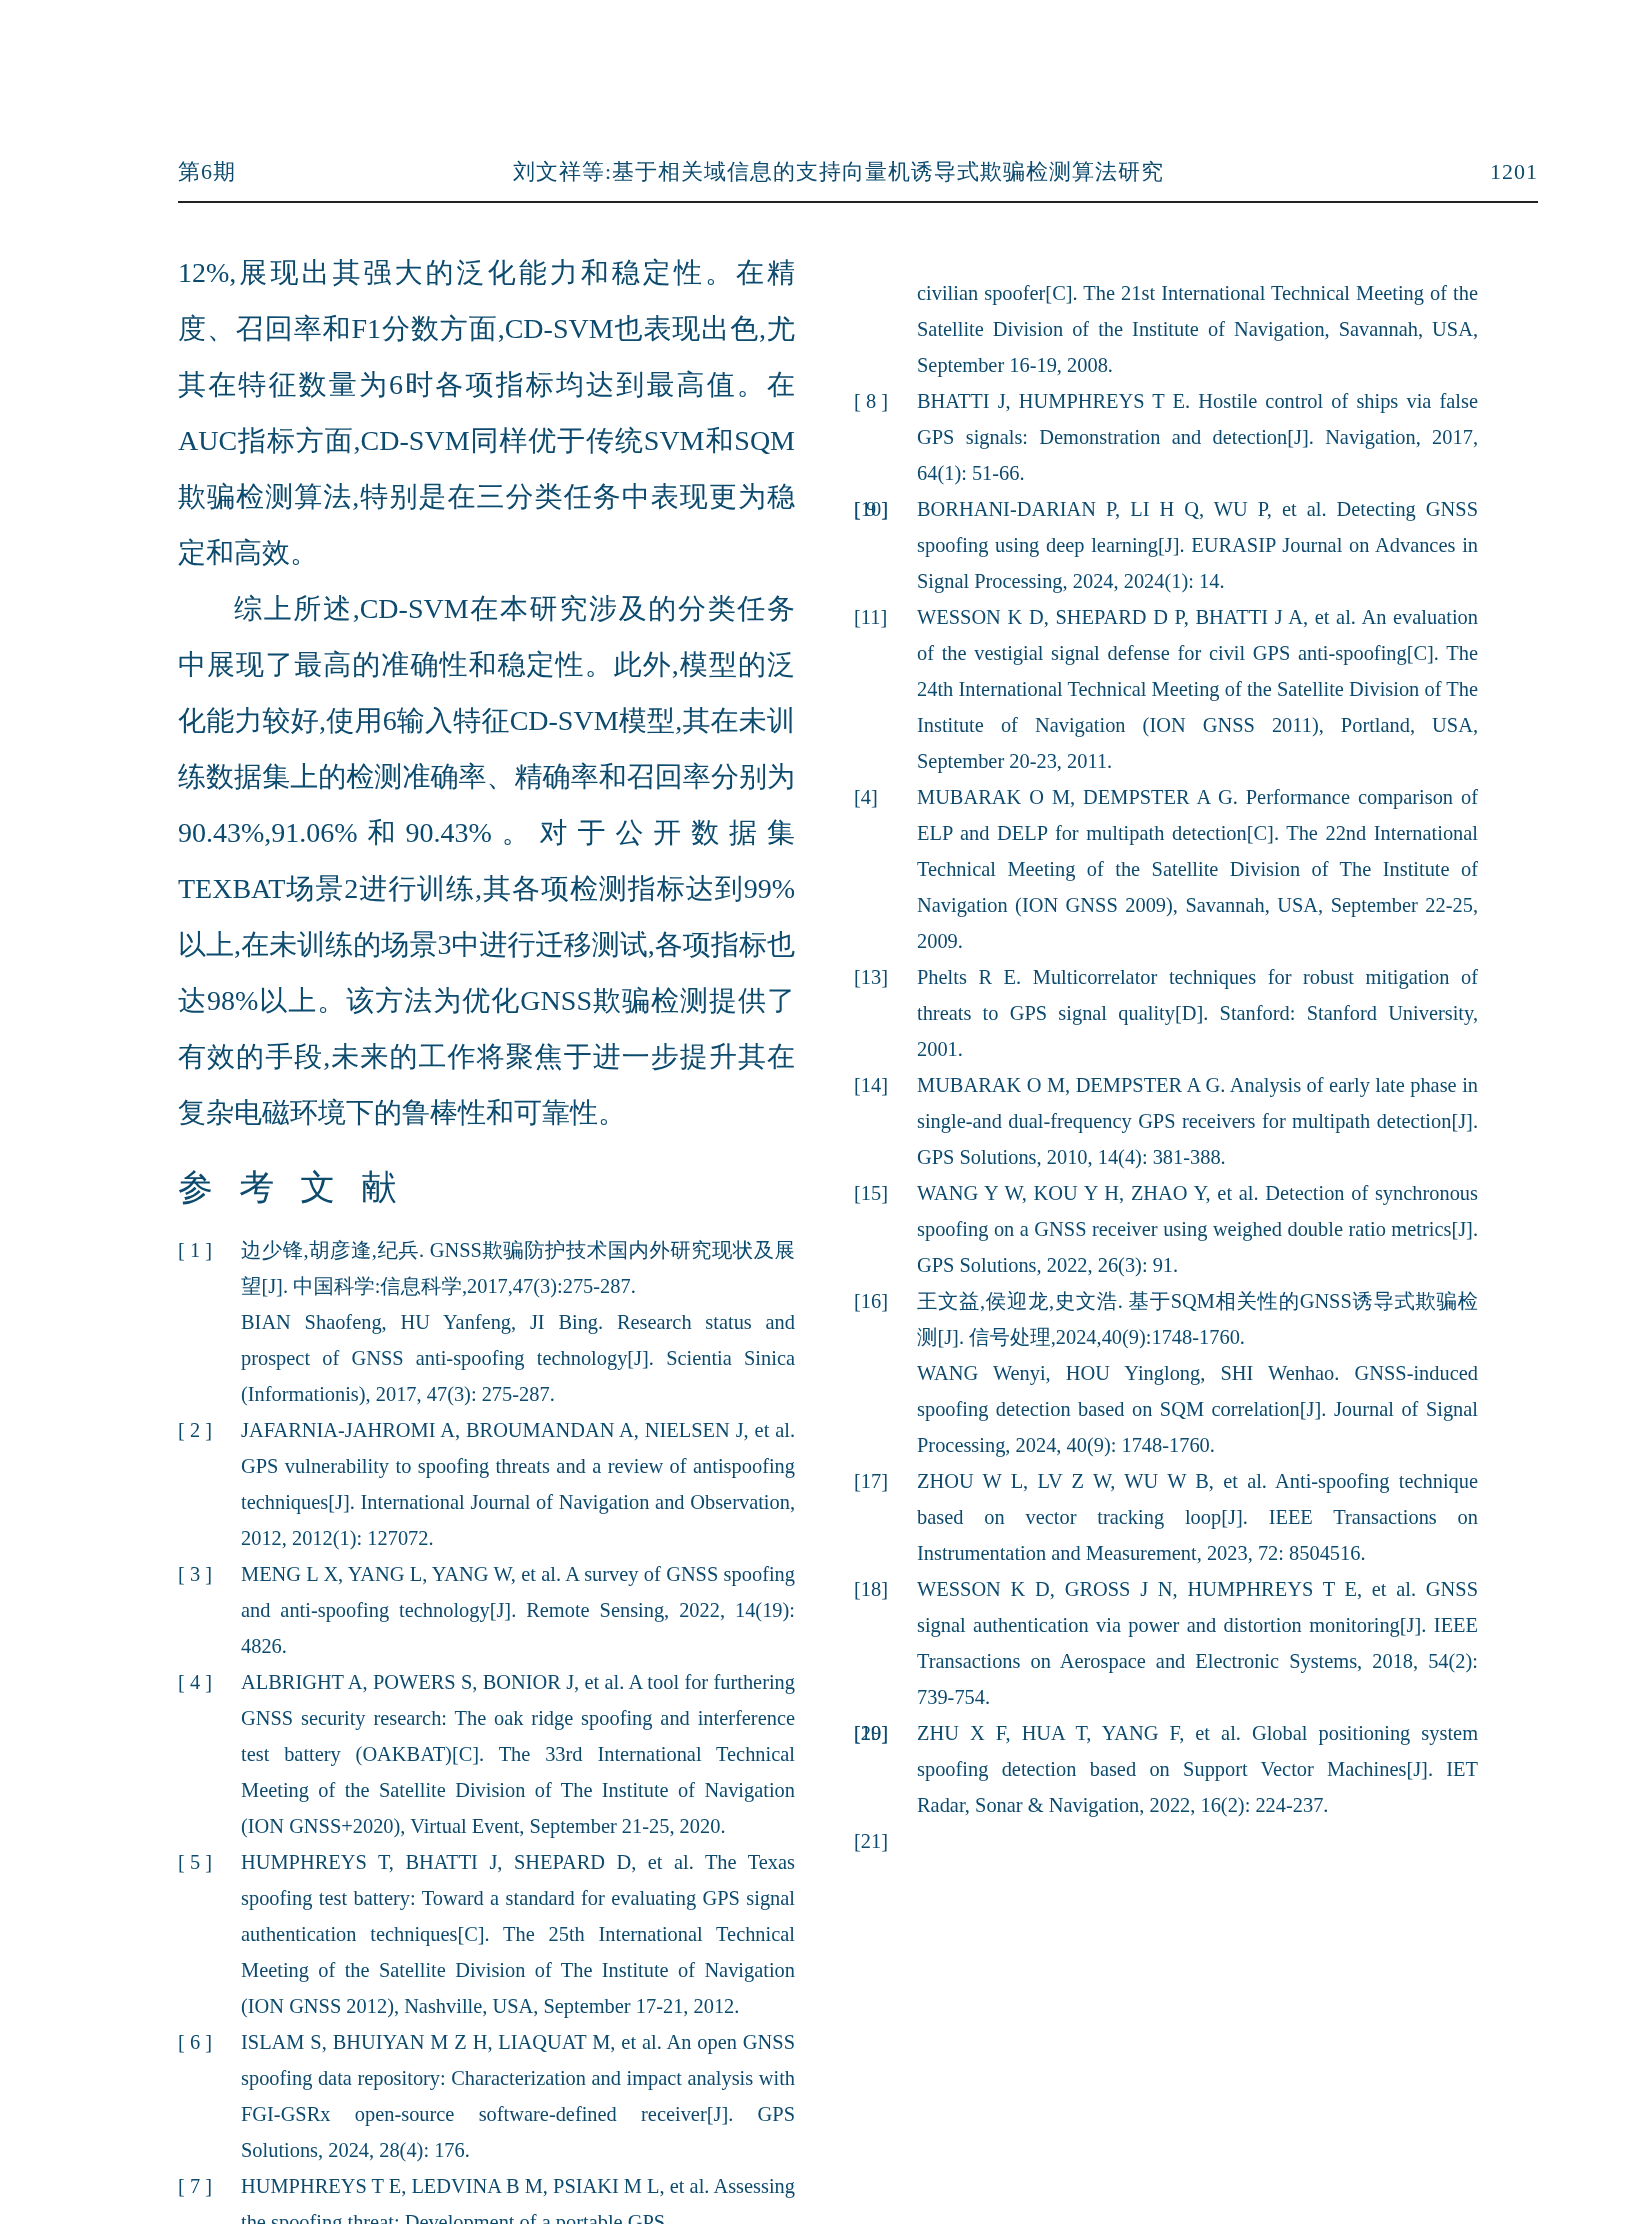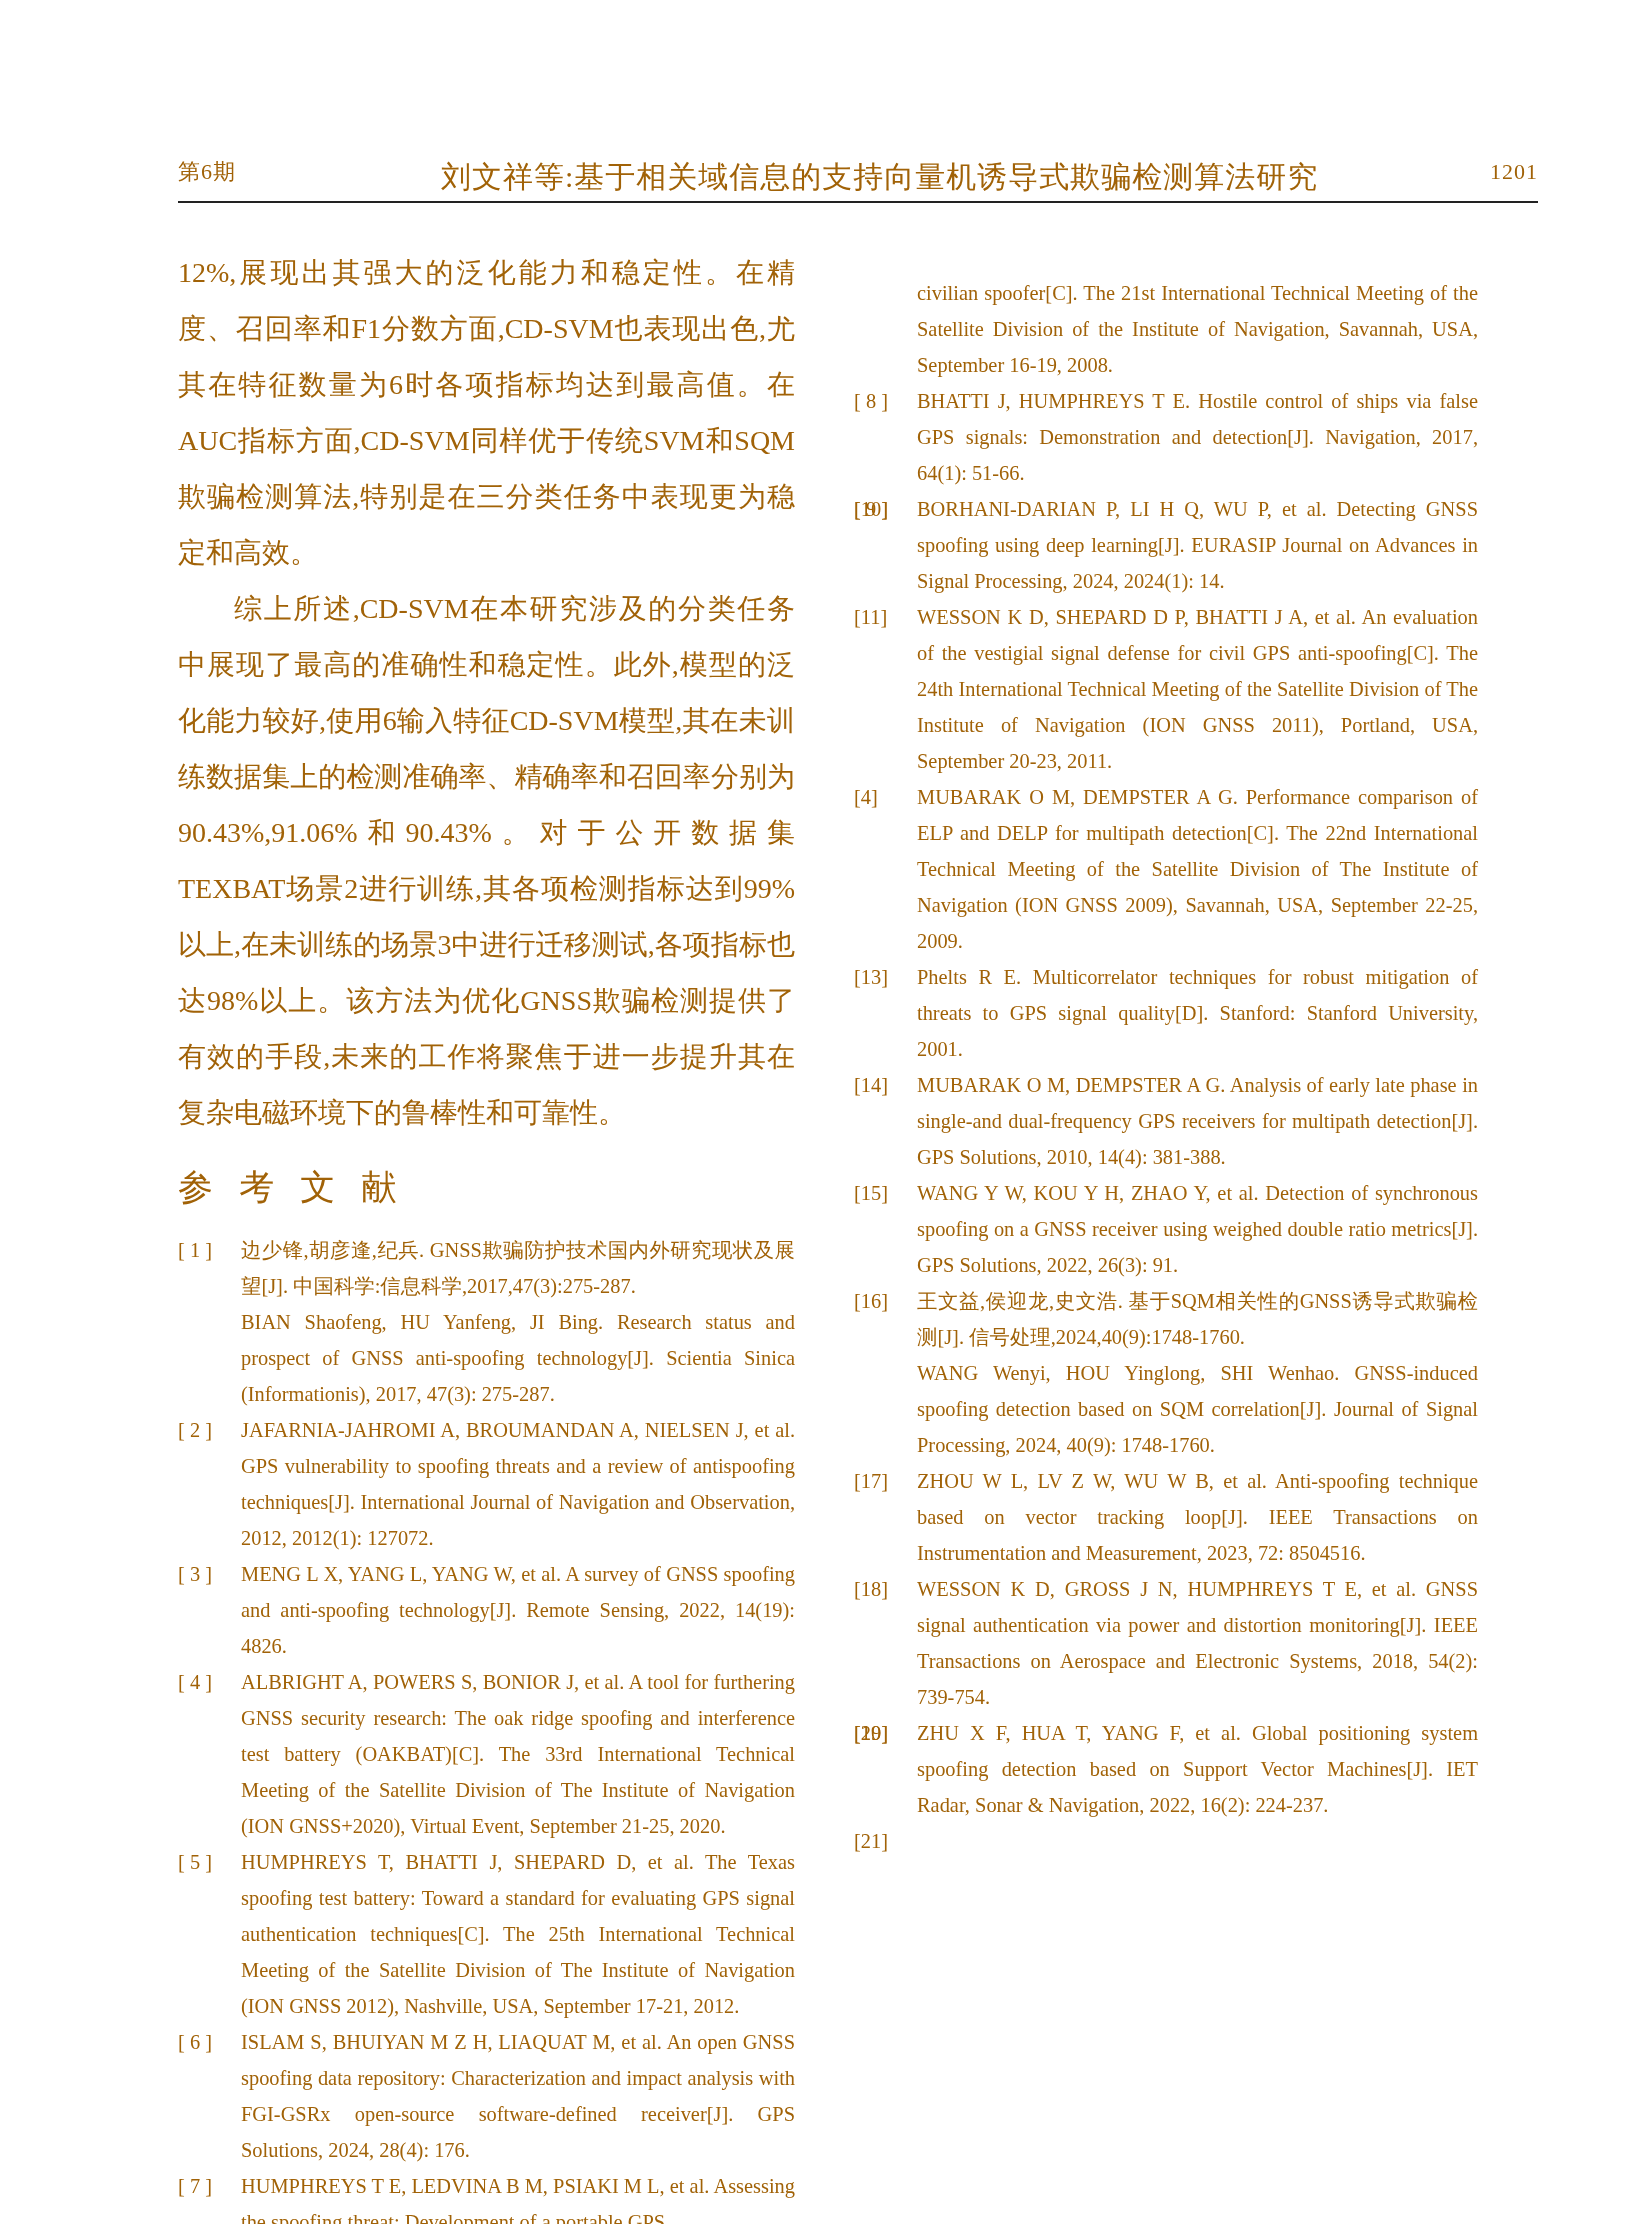--- a/index.html
+++ b/index.html
@@ -5,31 +5,31 @@
   html,body{margin:0;padding:0;}
   body{
     width:1651px;height:2224px;
     background:#f2f2f2;
     font-family:"Liberation Serif","DejaVu Serif",serif;
   }
   .page{
     position:relative;
     width:1651px;height:2224px;
     background:#ffffff;
-    color:#a16207;
+    color:#0c4a6e;
     overflow:hidden;
   }
   .header{
     position:absolute;left:178px;top:157px;width:1360px;
     display:flex;justify-content:space-between;align-items:baseline;
     font-size:22px;letter-spacing:1px;
   }
   .running{
     position:absolute;left:50%;transform:translateX(-53%);
-    white-space:nowrap;font-size:30px;margin-left:48px;
+    white-space:nowrap;font-size:22px;
   }
   .rule{
     position:absolute;left:178px;top:201px;width:1360px;
     border-top:2.9px solid #222;
   }
   .col{position:absolute;top:245px;}
   .col-left{left:178px;width:617px;}
   .col-right{left:854px;width:624px;margin-top:30px;}
   .body-par{
     margin:0;

